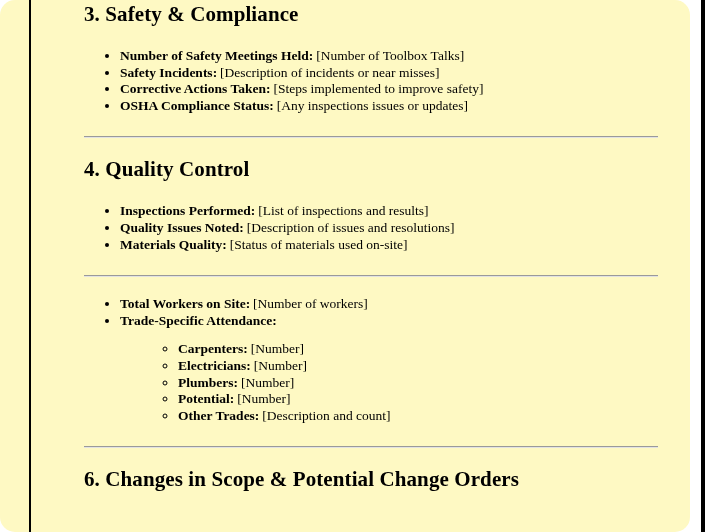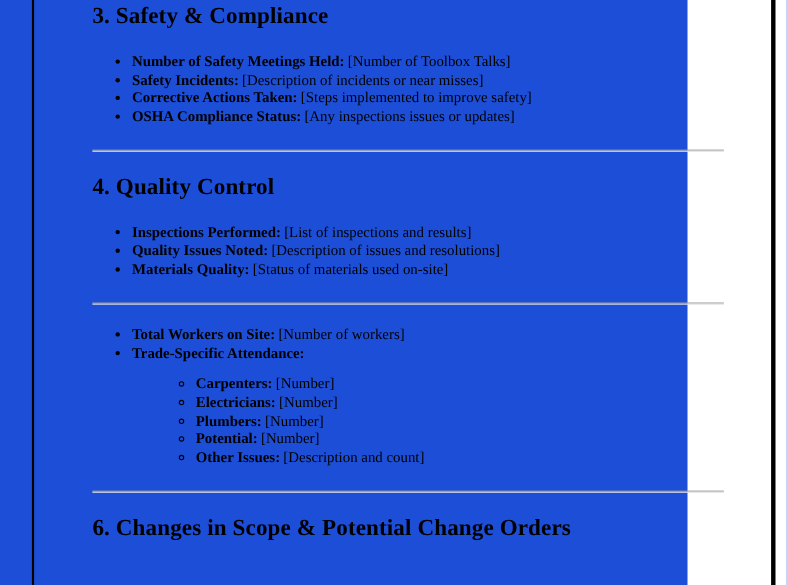--- a/index.html
+++ b/index.html
@@ -7,23 +7,24 @@
     padding: 0;
     width: 715px;
     height: 532px;
     overflow: hidden;
     background: #ffffff;
     font-family: "Liberation Serif", "DejaVu Serif", serif;
     color: #000000;
   }
   .viewport {
     position: relative;
-    width: 625px;
+    width: 690px;
     height: 532px;
-    background: #1d4ed8;
+    background: #fef9c3;
+    border-radius: 15px;
   }
   .page-edge {
     position: absolute;
     top: 0;
     bottom: 0;
     background: #000000;
   }
   .page-edge.left  { left: 29px;  width: 2px; }
   .page-edge.right { left: 701px; width: 4px; }
 
@@ -121,21 +122,21 @@
             <li>
               <strong>Electricians:</strong><span class="item-value">[Number]</span>
             </li>
             <li>
               <strong>Plumbers:</strong><span class="item-value">[Number]</span>
             </li>
             <li>
               <strong>Potential:</strong><span class="item-value">[Number]</span>
             </li>
             <li>
-              <strong>Other Issues:</strong><span class="item-value">[Description and count]</span>
+              <strong>Other Trades:</strong><span class="item-value">[Description and count]</span>
             </li>
           </ul>
         </li>
       </ul>
       <hr class="section-divider">
     </section>
 
     <section>
       <h2 class="doc-heading">6. Changes in Scope &amp; Potential Change Orders</h2>
     </section>

